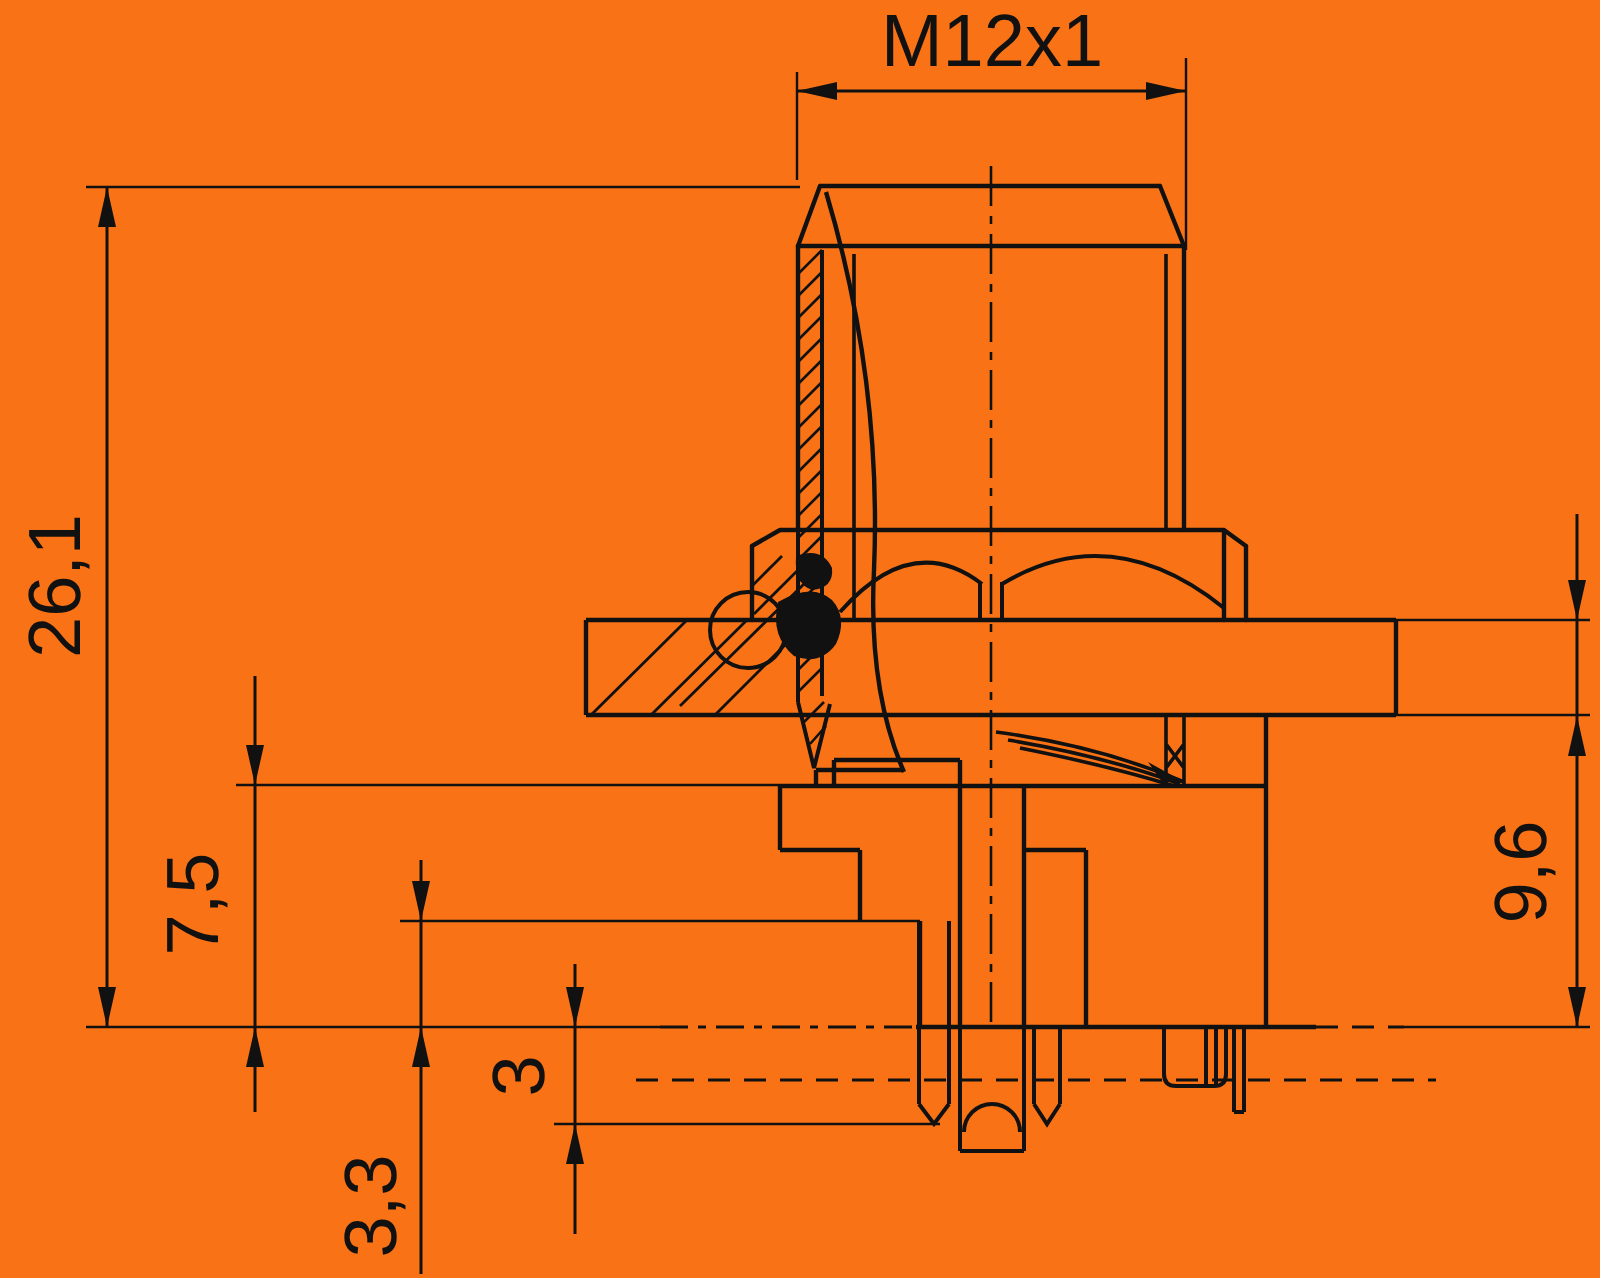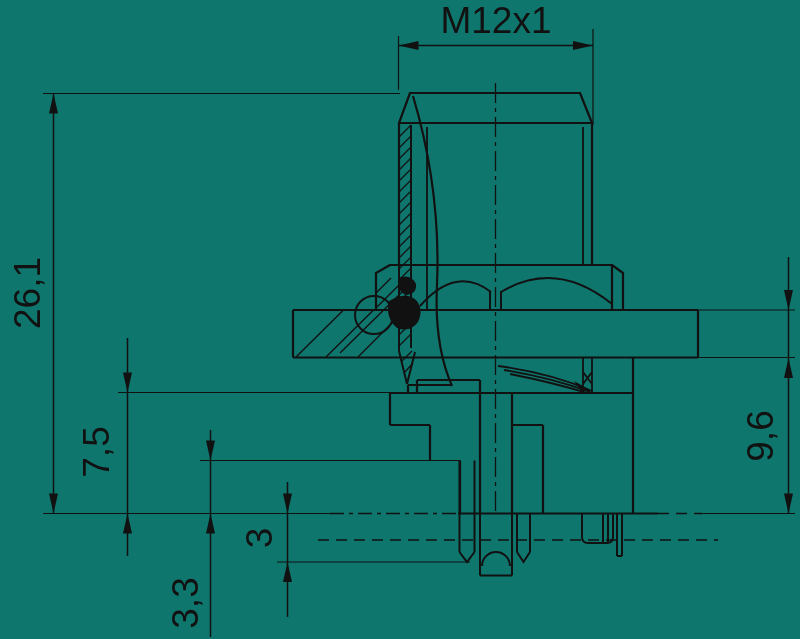--- a/index.html
+++ b/index.html
@@ -1,16 +1,16 @@
 <!DOCTYPE html>
 <html><head>
 <meta charset="utf-8">
 <style>
   html,body{margin:0;padding:0;background:#ffffff;}
-  .stage{position:relative;width:800px;height:639px;background:#0f766e;overflow:hidden;
+  .stage{position:relative;width:800px;height:639px;background:#f97316;overflow:hidden;
          font-family:"Liberation Sans", sans-serif;}
   svg{display:block}
   text{font-family:"Liberation Sans", sans-serif;font-size:37px;fill:#111;}
 </style>
 </head>
 <body>
 
 <div class="stage">
 <svg width="800" height="639" viewBox="0 0 800 639">
 

